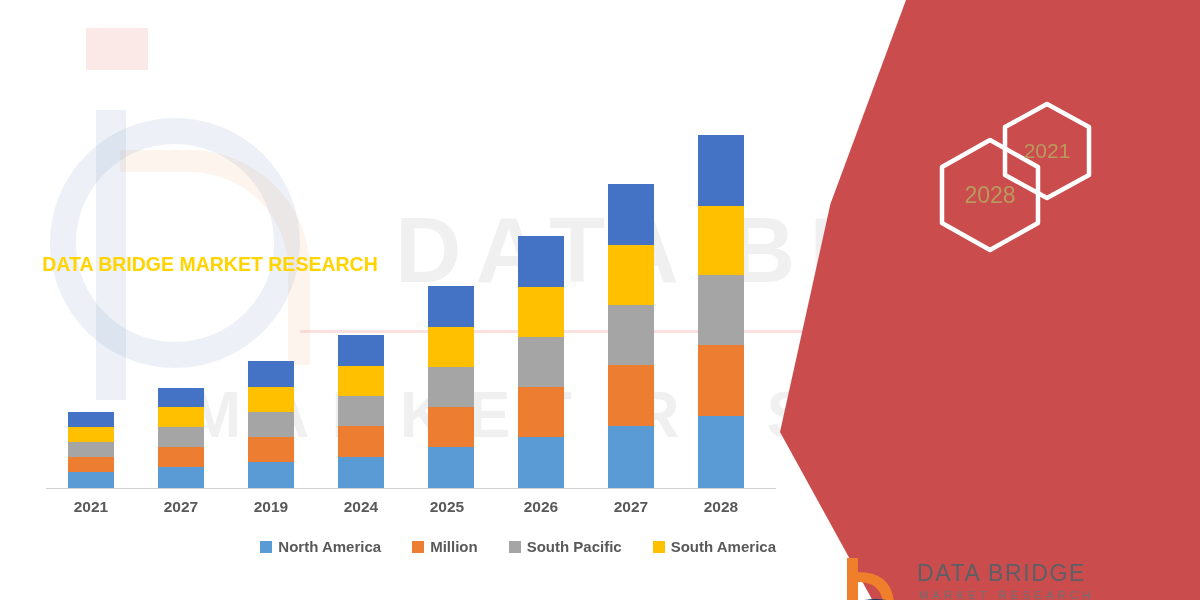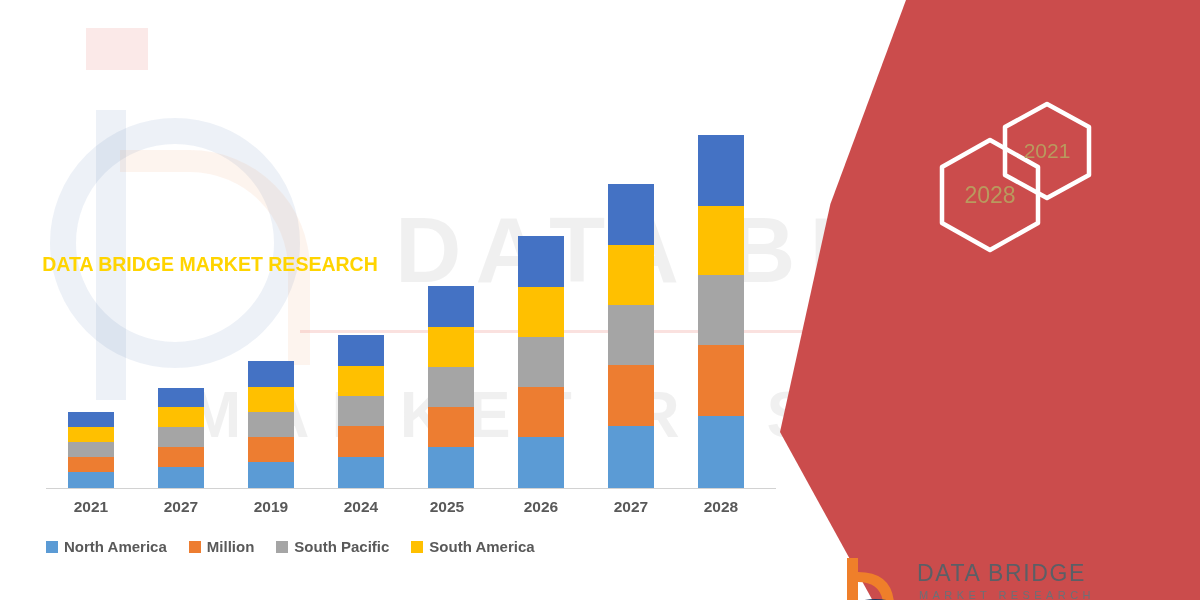--- a/index.html
+++ b/index.html
@@ -116,22 +116,22 @@
   .seg { width:100%; }
   .x-label {
     position:absolute; top:498px;
     width:90px; text-align:center;
     font-size:15.5px; font-weight:700; color:#595959;
   }
 
   
   #legend {
     position:absolute; left:46px; top:538px; width:730px;
-    display:flex; justify-content:flex-start; align-items:center;
-    gap:22px;
+    display:flex; justify-content:flex-end; align-items:center;
+    gap:31px;
   }
   .legend-item { display:flex; align-items:center; gap:6px; }
   .legend-swatch { width:12px; height:12px; flex:0 0 auto; }
   .legend-label { font-size:15px; font-weight:700; color:#595959; white-space:nowrap; }
 </style>
 </head>
 <body>
 
 <div id="canvas">
 

